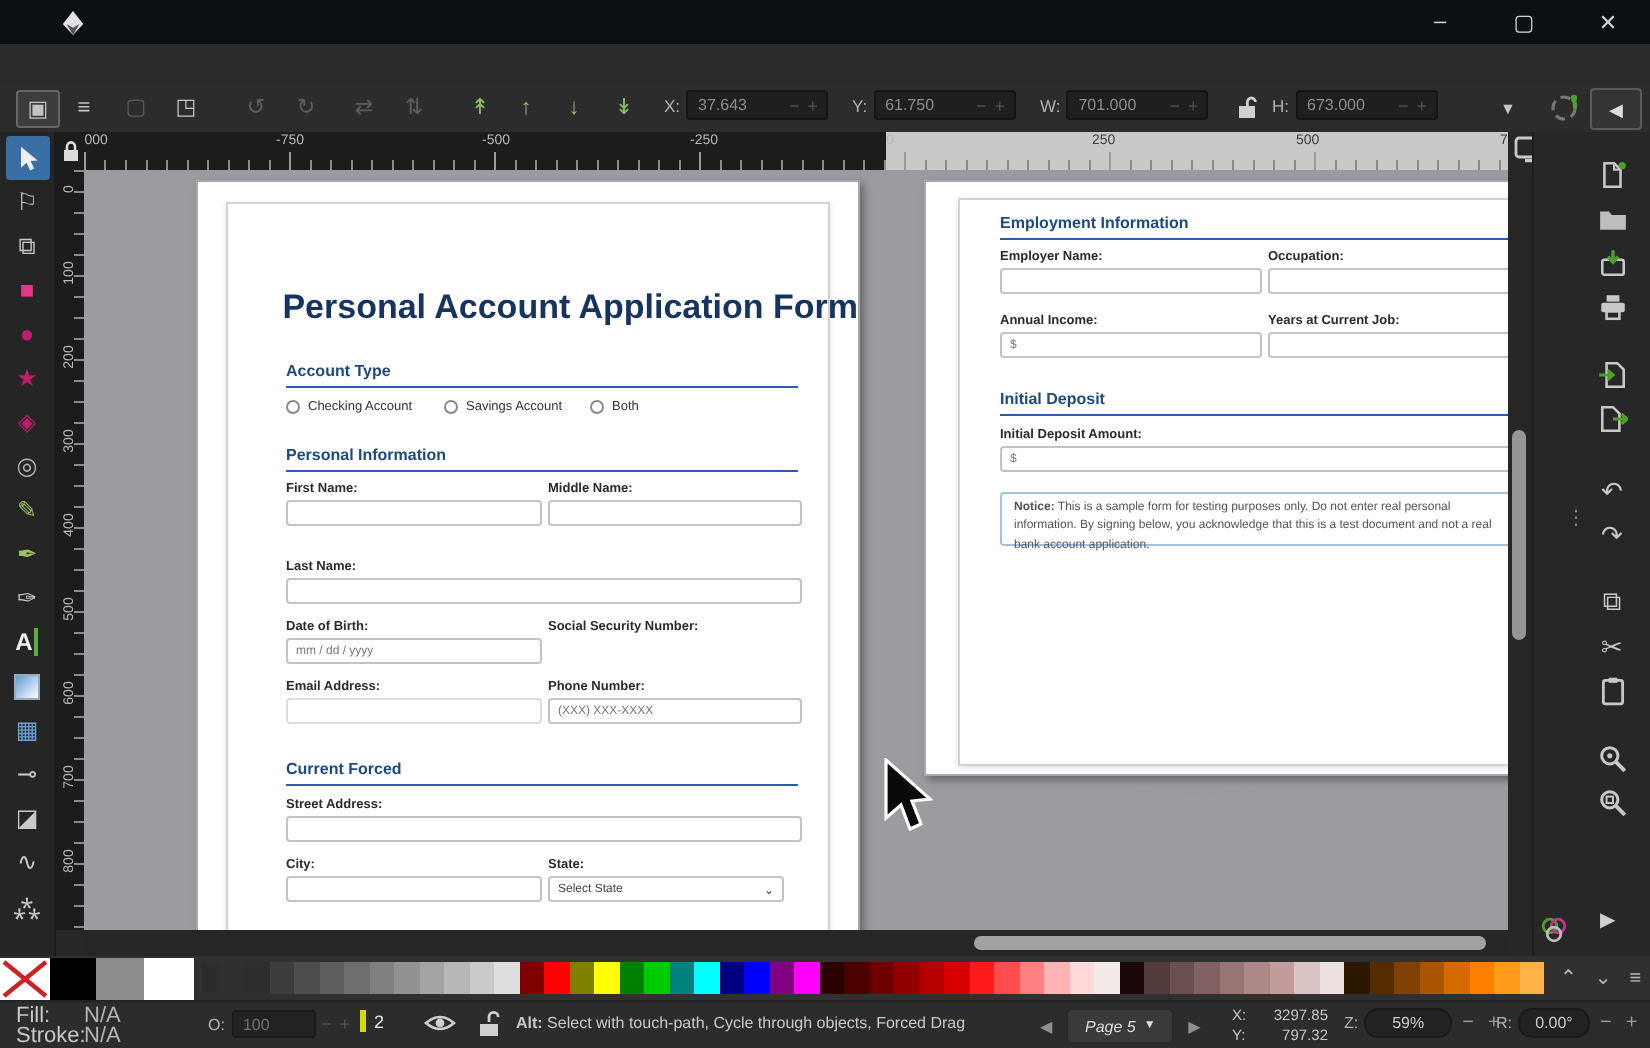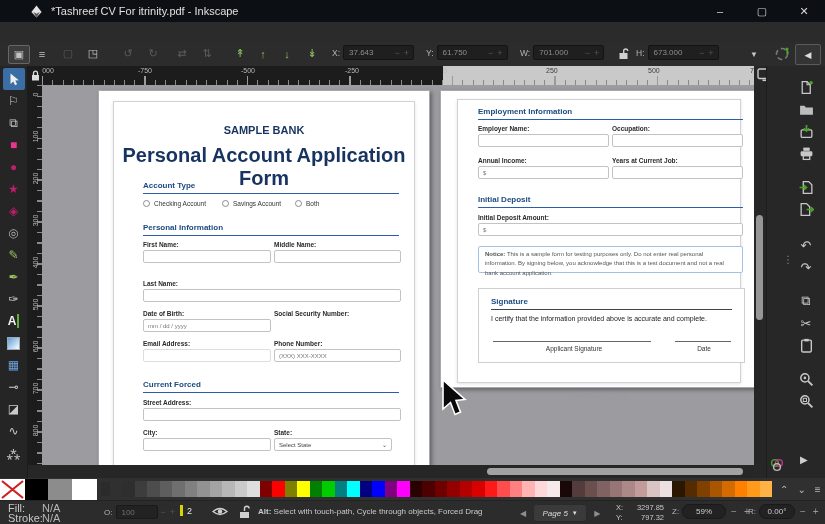--- a/index.html
+++ b/index.html
@@ -45,21 +45,21 @@
   .vruler{position:absolute;left:28px;top:19px;width:14px;height:380px;background:#1c1c1c;overflow:hidden;}
   .vruler .ticks{position:absolute;right:0;top:0;height:100%;width:5px;background-image:repeating-linear-gradient(to bottom,#8a8a8a 0,#8a8a8a 1px,transparent 1px,transparent 10.5px);}
   .vlab{position:absolute;left:-3px;width:20px;text-align:center;font-size:7px;color:#b9b9b9;transform:rotate(-90deg);}
   .monitor-icon{position:absolute;left:757px;top:2px;}
   
   .desk{position:absolute;left:42px;top:19px;width:712px;height:380px;background:#9b9ba0;overflow:hidden;}
   .page{position:absolute;background:#fff;border:1px solid #a9a9ad;box-shadow:2px 2px 4px rgba(0,0,0,.35);box-sizing:border-box;}
   .leftpage{left:0;top:5px;width:53px;height:370px;border-left:none;}
   .snippet{position:absolute;left:1px;font-family:"DejaVu Serif",serif;font-size:6.5px;color:#333;white-space:nowrap;}
   .page1{left:56px;top:5px;width:332px;height:376px;}
-  .page2{left:398px;top:5px;width:318px;height:298px;}
+  .page2{left:420px;top:5px;width:318px;height:298px;}
   .card{position:absolute;background:#fff;border:1px solid #d2d2d2;box-shadow:0 1px 3px rgba(0,0,0,.12);}
   .p1card{left:14px;top:10px;right:14px;height:400px;}
   .p2card{left:16px;top:8px;right:16px;height:282px;}
   .bankname{position:absolute;left:0;width:100%;text-align:center;font-weight:bold;color:#17335f;}
   .formtitle{position:absolute;left:0;width:100%;text-align:center;font-weight:bold;color:#17335f;}
   .sechead{position:absolute;font-size:8px;font-weight:bold;color:#1c4a80;}
   .hline{position:absolute;border-top:1.5px solid #2b5ea6;}
   .flab{position:absolute;font-size:6.5px;font-weight:bold;color:#2a2a2a;}
   .finput{position:absolute;height:13px;background:#fff;border:1px solid #c3c3c3;border-radius:2px;box-sizing:border-box;font-size:6px;color:#777;display:flex;align-items:center;padding-left:4px;}
   .fselect{justify-content:space-between;padding-right:4px;color:#444;}
@@ -112,21 +112,20 @@
 </head>
 <body>
 
 <div class="app">
 
   <div class="titlebar">
     <svg class="logo" viewBox="0 0 14 14">
         <path d="M7 0.5 L12.5 7.5 L7 13.5 L1.5 7.5 Z" fill="#e3e3e3"></path>
         <path d="M3.5 7.5 L7 9.5 L10.5 7.5 L7 13.5 Z" fill="#555"></path>
       </svg>
-    <span class="title">*Tashreef CV For itrinity.pdf - Inkscape</span>
     <div class="winbtns">
       <span class="winbtn">–</span>
       <span class="winbtn">▢</span>
       <span class="winbtn">✕</span>
     </div>
   </div>
 
 
   <div class="toolbar">
     <div id="topticons">
@@ -286,22 +285,21 @@
         <span class="vlab" style="top: 258px;">600</span>
         <span class="vlab" style="top: 300px;">700</span>
         <span class="vlab" style="top: 342px;">800</span>
       </div>
 
     <div class="desk">
 
 
       <div class="page page1">
         <div class="card p1card"></div>
-        <div class="bankname" style="top:33px;font-size:11px;">SAMPLE BANK</div>
-        <div class="formtitle" style="top:53px;font-size:20px;">Personal Account Application Form</div>
+        <div class="formtitle" style="top:53px;font-size:17px;text-align:right;">Personal Account Application Form</div>
 
         <div class="sechead" style="left:44px;top:90px;">Account Type</div>
         <div class="hline" style="left:44px;width:256px;top:102px;"></div>
 
         <div class="radio-row" style="left:44px;top:109px;">
             <span class="rdot"></span>
             <span>Checking Account</span>
           </div>
         <div class="radio-row" style="left:123px;top:109px;">
             <span class="rdot"></span>
@@ -364,29 +362,20 @@
         <div class="finput" style="left:171px;top:75px;width:131px;"></div>
 
         <div class="sechead" style="left:37px;top:104px;">Initial Deposit</div>
         <div class="hline" style="left:37px;width:265px;top:116px;"></div>
 
         <div class="flab" style="left:37px;top:123px;">Initial Deposit Amount:</div>
         <div class="finput" style="left:37px;top:132px;width:265px;">$</div>
 
         <div class="noticebox" style="left:37px;top:155px;width:265px;height:27px;"><b>Notice:</b><span> This is a sample form for testing purposes only. Do not enter real personal information. By signing below, you acknowledge that this is a test document and not a real bank account application.</span></div>
 
-        <div class="sigbox" style="left:37px;top:197px;width:265px;height:73px;">
-          <div class="sechead" style="left:12px;top:8px;">Signature</div>
-          <div class="hline" style="left:12px;width:241px;top:20px;border-color:#444;"></div>
-          <div class="certify" style="left:12px;top:26px;">I certify that the information provided above is accurate and complete.</div>
-          <div class="sigline" style="left:14px;top:52px;width:158px;"></div>
-          <div class="sigline" style="left:196px;top:52px;width:56px;"></div>
-          <div class="siglab" style="left:40px;top:56px;width:110px;">Applicant Signature</div>
-          <div class="siglab" style="left:200px;top:56px;width:50px;">Date</div>
-        </div>
       </div>
 
       <div class="printlink" style="left:398px;top:308px;width:318px;">Print/Save as PDF</div>
 
       <svg class="cursor" style="left:399px;top:294px;" width="26" height="40" viewBox="0 0 26 40">
         <path d="M2 1 L2 30 L9.5 23.5 L14 35.5 L19.5 33 L15 21.5 L24 20.5 Z" fill="#0a0a0a" stroke="#fff" stroke-width="1.6"></path>
       </svg>
     </div>
 
     <div class="hscroll">

